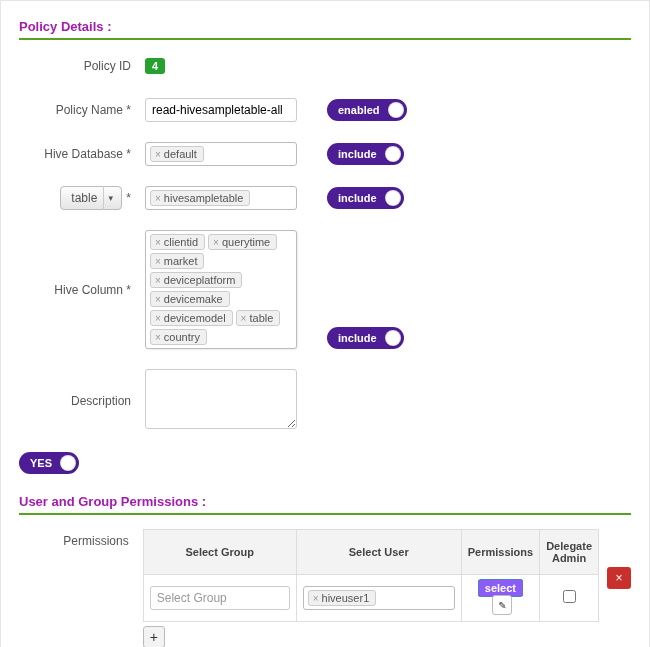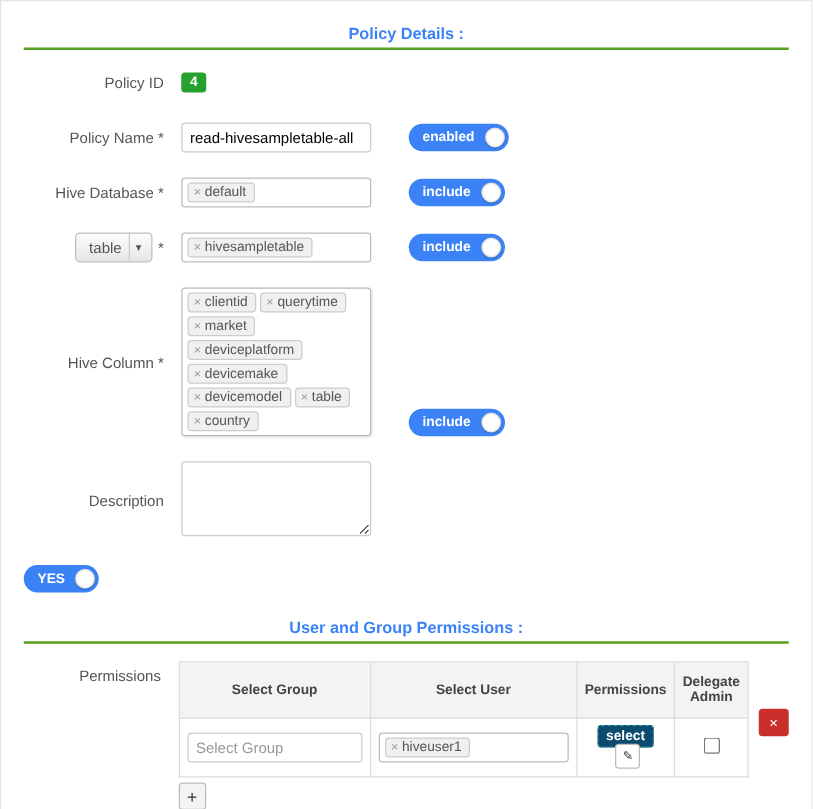--- a/index.html
+++ b/index.html
@@ -1,40 +1,40 @@
 <!DOCTYPE html>
 <html><head>
 <meta charset="utf-8">
 <style>
 * { box-sizing: border-box; margin: 0; padding: 0; }
 body { font-family: Arial, Helvetica, sans-serif; font-size: 12px; color: #333; background: #fff; width: 650px; }
 .container { border: 1px solid #e5e5e5; padding: 18px 18px 30px 18px; }
-.section-header { font-weight: bold; font-size: 13px; color: #3b82f6; padding-bottom: 4px; border-bottom: 2px solid #5aa021; margin-bottom: 14px; text-align: center; }
+.section-header { font-weight: bold; font-size: 13px; color: #a21caf; padding-bottom: 4px; border-bottom: 2px solid #5aa021; margin-bottom: 14px; }
 .form-row { display: flex; align-items: center; margin-bottom: 20px; }
 .form-label { width: 126px; text-align: right; padding-right: 14px; font-size: 12px; color: #555; line-height: 24px; }
 .form-control { flex: 0 0 auto; }
 .badge-id { display: inline-block; background: #27a12d; color: #fff; border-radius: 3px; padding: 2px 7px; font-weight: bold; font-size: 11px; }
 input[type=text].text-input { width: 152px; height: 24px; border: 1px solid #ccc; border-radius: 3px; padding: 4px 6px; font-size: 12px; }
 .tag-box { min-width: 152px; width: 152px; border: 1px solid #bbb; border-radius: 3px; padding: 3px 4px; display: flex; flex-wrap: wrap; gap: 3px; background: #fff; }
 .tag-box.shadow { box-shadow: 1px 1px 2px rgba(0,0,0,0.08); }
 .tag { background: #f0f0f0; border: 1px solid #ccc; border-radius: 3px; padding: 1px 6px 1px 4px; font-size: 11px; color: #555; display: inline-flex; align-items: center; gap: 3px; }
 .tag .x { color: #999; font-size: 10px; cursor: pointer; }
-.toggle { display: inline-flex; align-items: center; background: #3b82f6; border-radius: 12px; height: 22px; padding: 0 3px; min-width: 70px; position: relative; cursor: pointer; }
+.toggle { display: inline-flex; align-items: center; background: #4c1d95; border-radius: 12px; height: 22px; padding: 0 3px; min-width: 70px; position: relative; cursor: pointer; }
 .toggle .label { color: #fff; font-size: 11px; font-weight: bold; padding: 0 8px; flex: 1; text-align: center; }
 .toggle .knob { width: 16px; height: 16px; background: #fff; border-radius: 50%; box-shadow: 0 0 2px rgba(0,0,0,0.4) inset, 0 1px 1px rgba(0,0,0,0.2); }
 .toggle-col { margin-left: 30px; align-self: center; }
 .select-like { display: inline-flex; align-items: center; border: 1px solid #bbb; border-radius: 4px; background: linear-gradient(#fdfdfd,#e5e5e5); height: 24px; padding: 0 4px 0 10px; font-size: 12px; cursor: pointer; }
 .select-like .caret { width: 14px; text-align: center; border-left: 1px solid #ccc; margin-left: 6px; font-size: 9px; color: #555; }
 .desc { width: 152px; height: 60px; border: 1px solid #ccc; border-radius: 3px; resize: both; font-family: inherit; font-size: 12px; padding: 4px; }
 .perm-table { width: 100%; border-collapse: collapse; }
 .perm-table th { background: #f3f3f3; border: 1px solid #ddd; font-size: 11px; font-weight: bold; color: #444; padding: 10px 6px; text-align: center; }
 .perm-table td { border: 1px solid #ddd; padding: 6px; vertical-align: middle; text-align: center; }
 .select-group-input { width: 140px; height: 24px; border: 1px solid #ccc; border-radius: 3px; padding: 0 6px; font-size: 12px; color: #222; }
 .select-group-input::placeholder { color: #999; }
-.perm-chip { background: #0c4a6e; color: #fff; border-radius: 3px; padding: 2px 6px; font-size: 11px; font-weight: bold; border: 1px dashed #2798a0; }
+.perm-chip { background: #8b5cf6; color: #fff; border-radius: 3px; padding: 2px 6px; font-size: 11px; font-weight: bold; border: 1px dashed #2798a0; }
 .edit-btn { width: 20px; height: 20px; border: 1px solid #bbb; background: #fff; border-radius: 3px; font-size: 10px; cursor: pointer; display: inline-flex; align-items: center; justify-content: center; margin-left: 4px; }
 .checkbox { width: 13px; height: 13px; }
 .row-delete { background: #c9302c; color: #fff; border: none; border-radius: 3px; width: 24px; height: 22px; font-size: 12px; cursor: pointer; }
 .add-row { width: 22px; height: 22px; border: 1px solid #bbb; background: #f3f3f3; border-radius: 3px; font-size: 14px; cursor: pointer; display: flex; align-items: center; justify-content: center; margin-top: 4px; }
 .perm-row-wrap { display: flex; align-items: flex-start; gap: 8px; }
 .perm-left { flex: 1; }
 .perm-right { padding-top: 38px; }
 </style>
 </head>
 <body>

